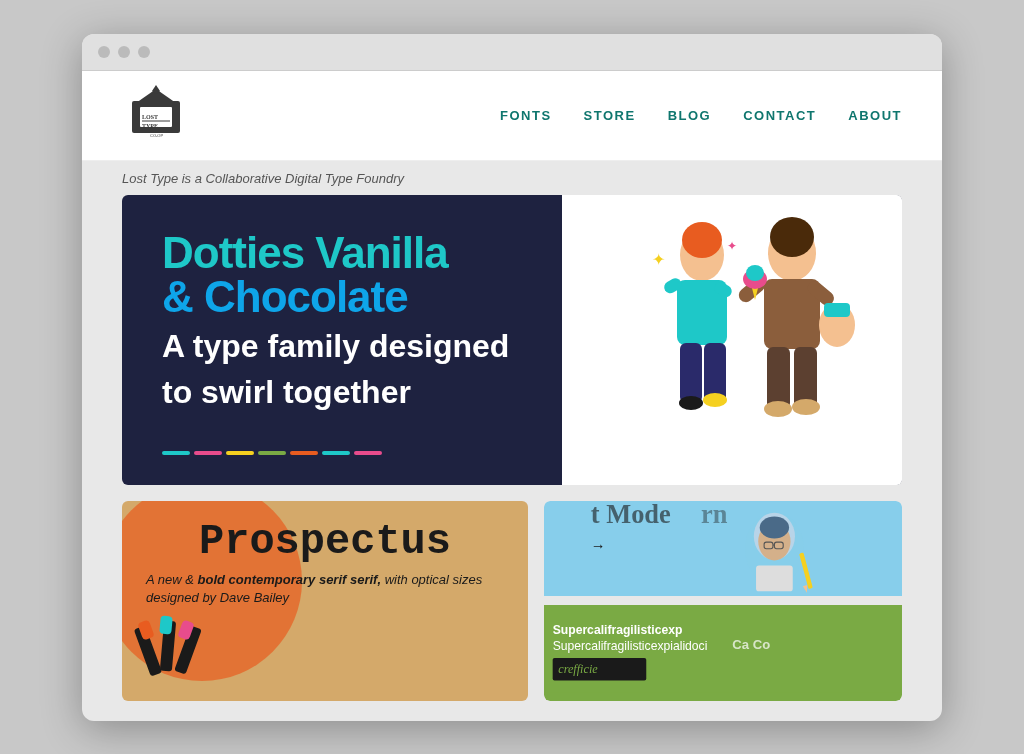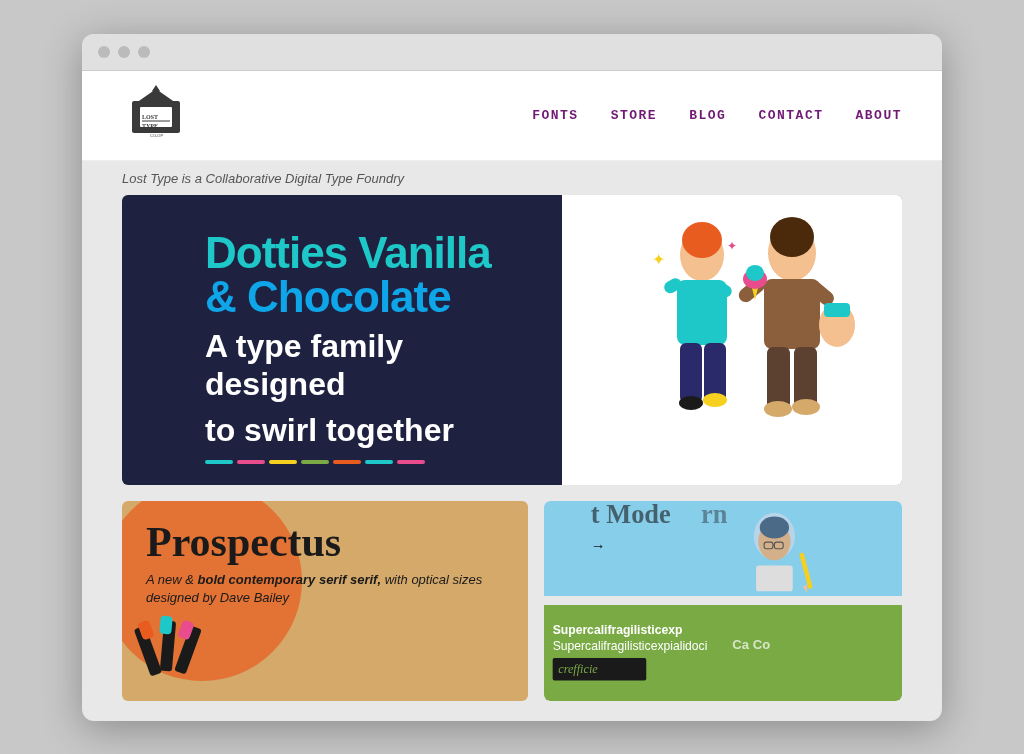--- a/index.html
+++ b/index.html
@@ -62,25 +62,25 @@
       height: 68px;
     }
 
     .main-nav {
       display: flex;
       gap: 32px;
       align-items: center;
     }
 
     .nav-link {
-      font-family: Liberation Mono, monospace;
+      font-family: Liberation Sans, sans-serif;
       font-weight: 900;
       font-size: 13px;
       letter-spacing: 1.5px;
-      color: #701a75;
+      color: #0f766e;
       text-decoration: none;
       text-transform: uppercase;
       cursor: pointer;
     }
 
     
     .tagline-bar {
       padding: 8px 40px;
     }
 
@@ -92,21 +92,20 @@
 
     
     .hero-banner {
       margin: 0 40px;
       border-radius: 6px;
       overflow: hidden;
       display: flex;
       height: 290px;
       position: relative;
       background: #1e2240;
-      padding-left: 43px;
     }
 
     .hero-left {
       flex: 1;
       padding: 36px 40px 30px 40px;
       display: flex;
       flex-direction: column;
       justify-content: space-between;
       position: relative;
       z-index: 2;
@@ -200,27 +199,28 @@
       top: -20px;
       left: -20px;
       width: 200px;
       height: 200px;
       background: #e85c20;
       border-radius: 50%;
       opacity: 0.7;
     }
 
     .prospectus-title {
-      font-family: Liberation Serif, serif;
+      font-family: Liberation Mono, monospace;
       font-size: 42px;
       font-weight: 900;
       color: #1a1a1a;
       line-height: 1;
       position: relative;
       z-index: 2;
+      text-align: center;
     }
 
     .prospectus-desc {
       font-style: italic;
       font-size: 13px;
       color: #1a1a1a;
       margin-top: 8px;
       position: relative;
       z-index: 2;
       line-height: 1.4;

